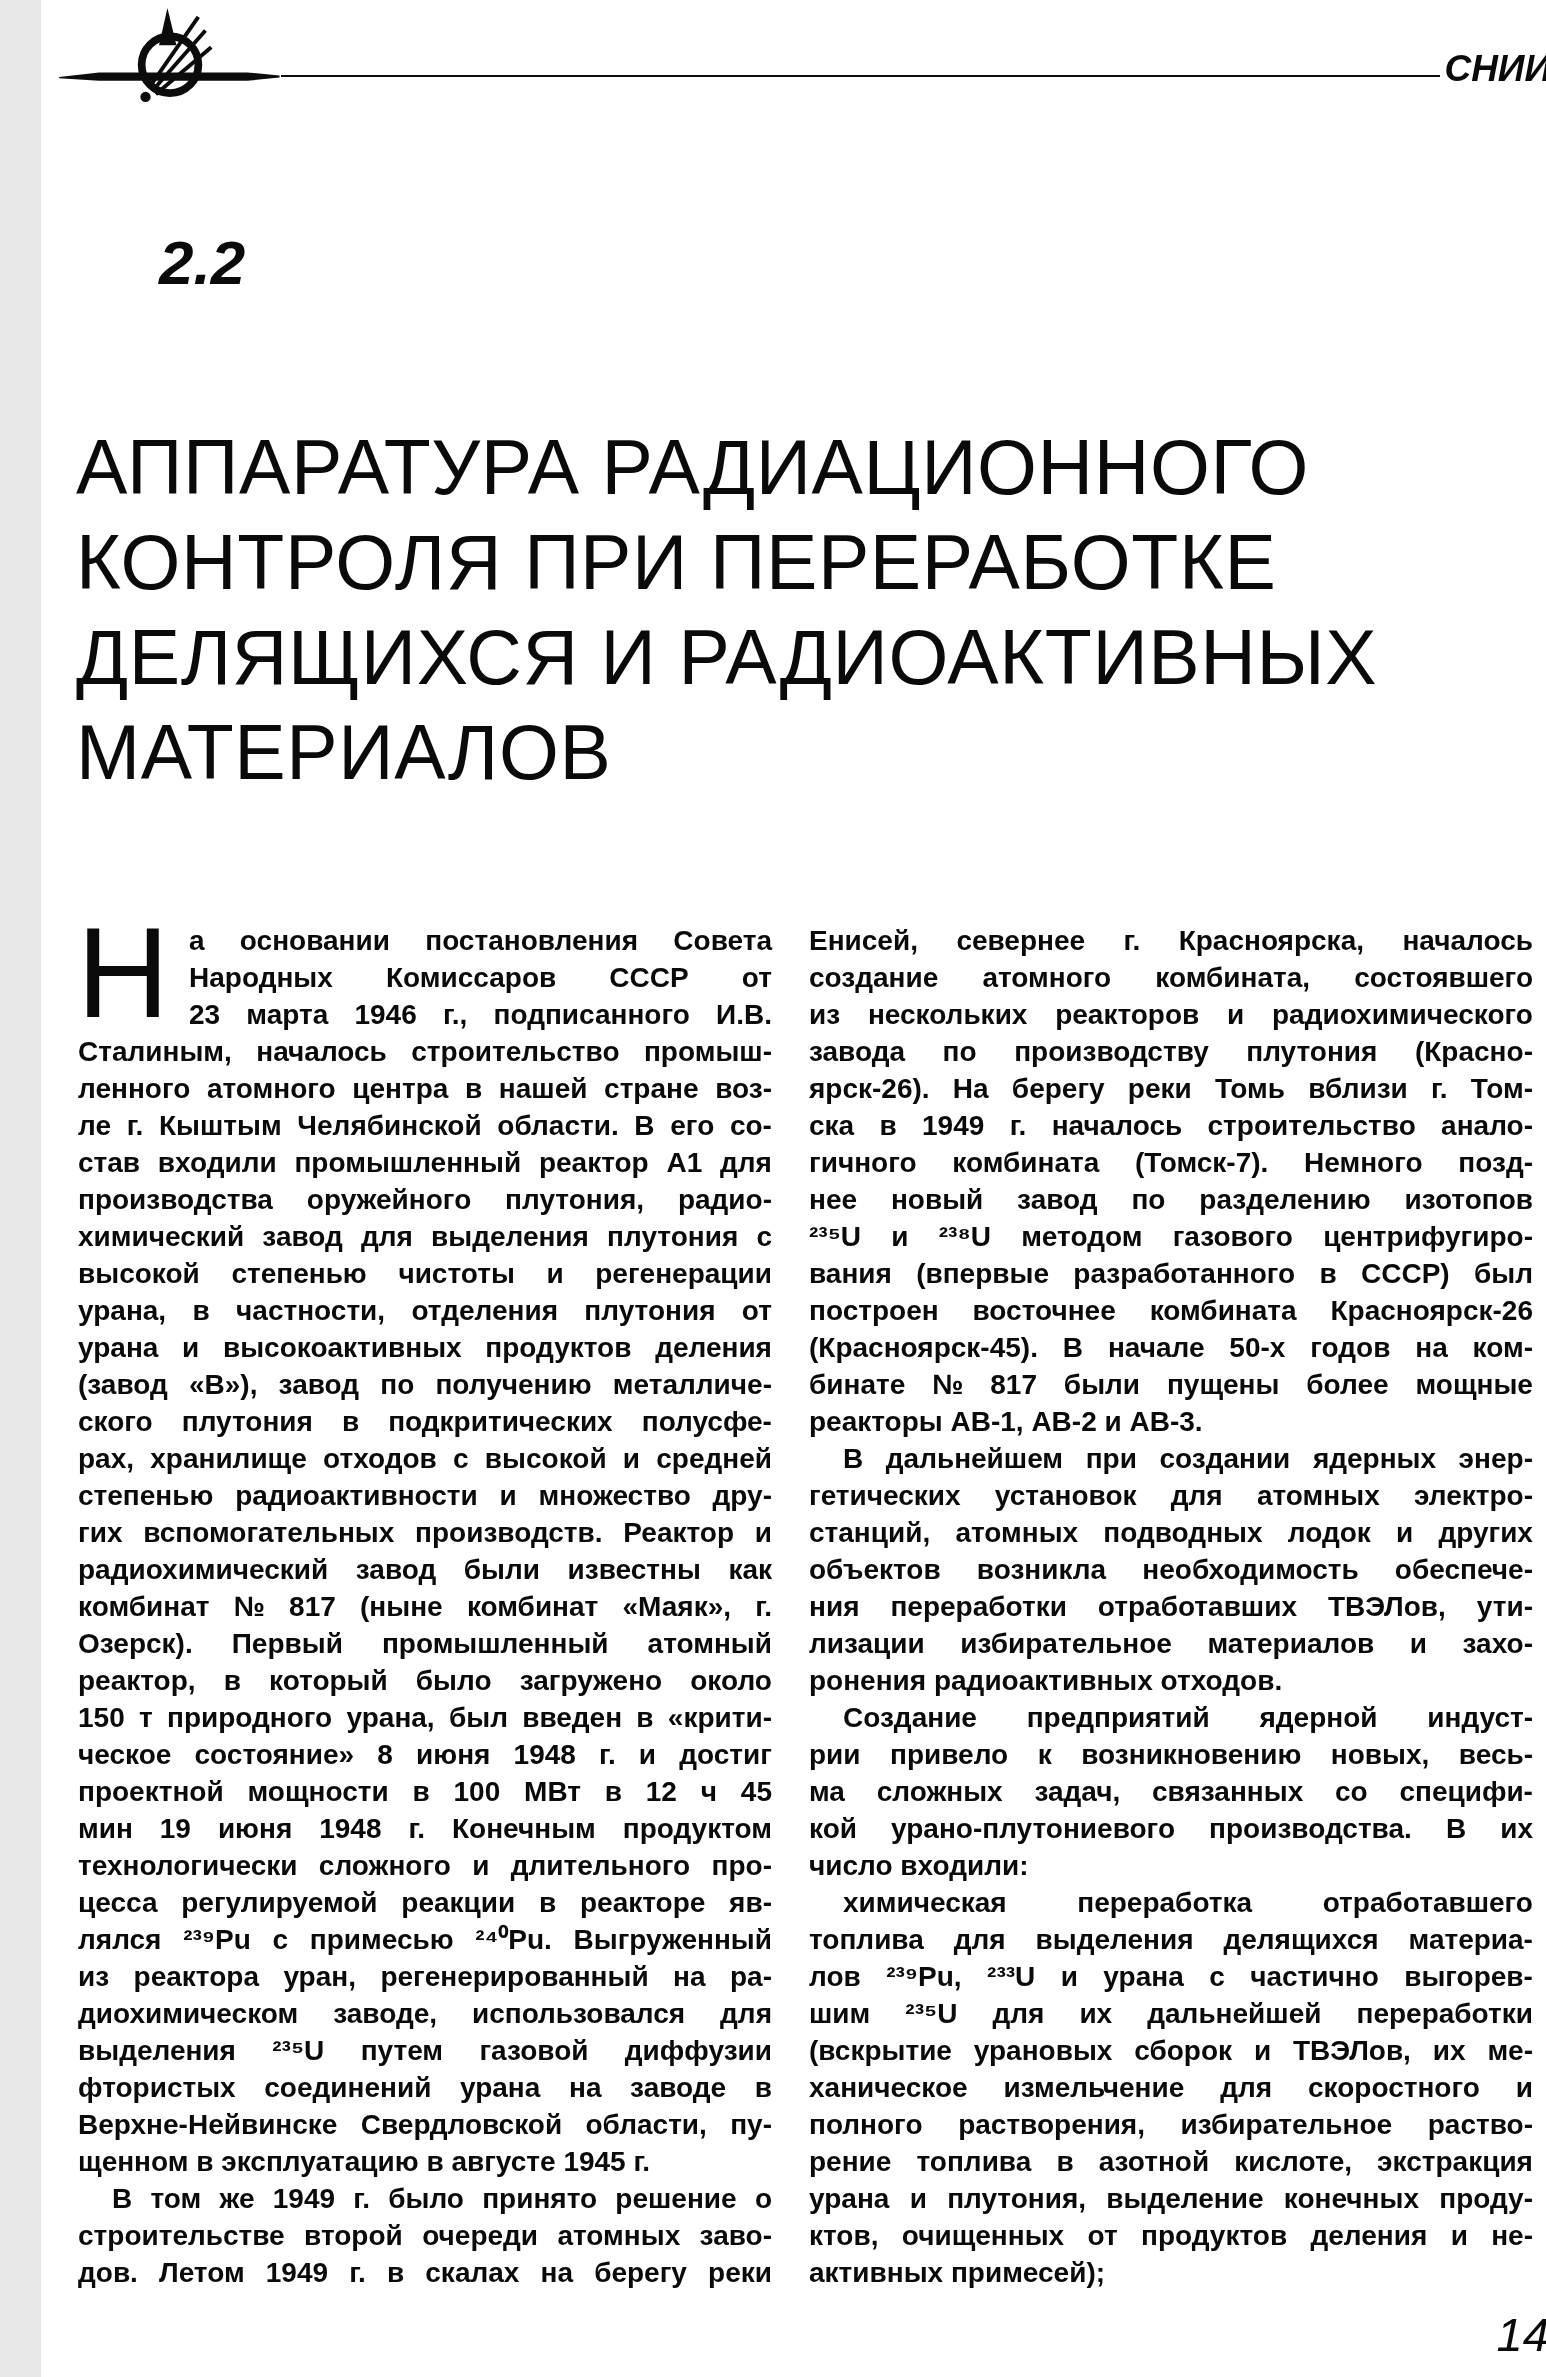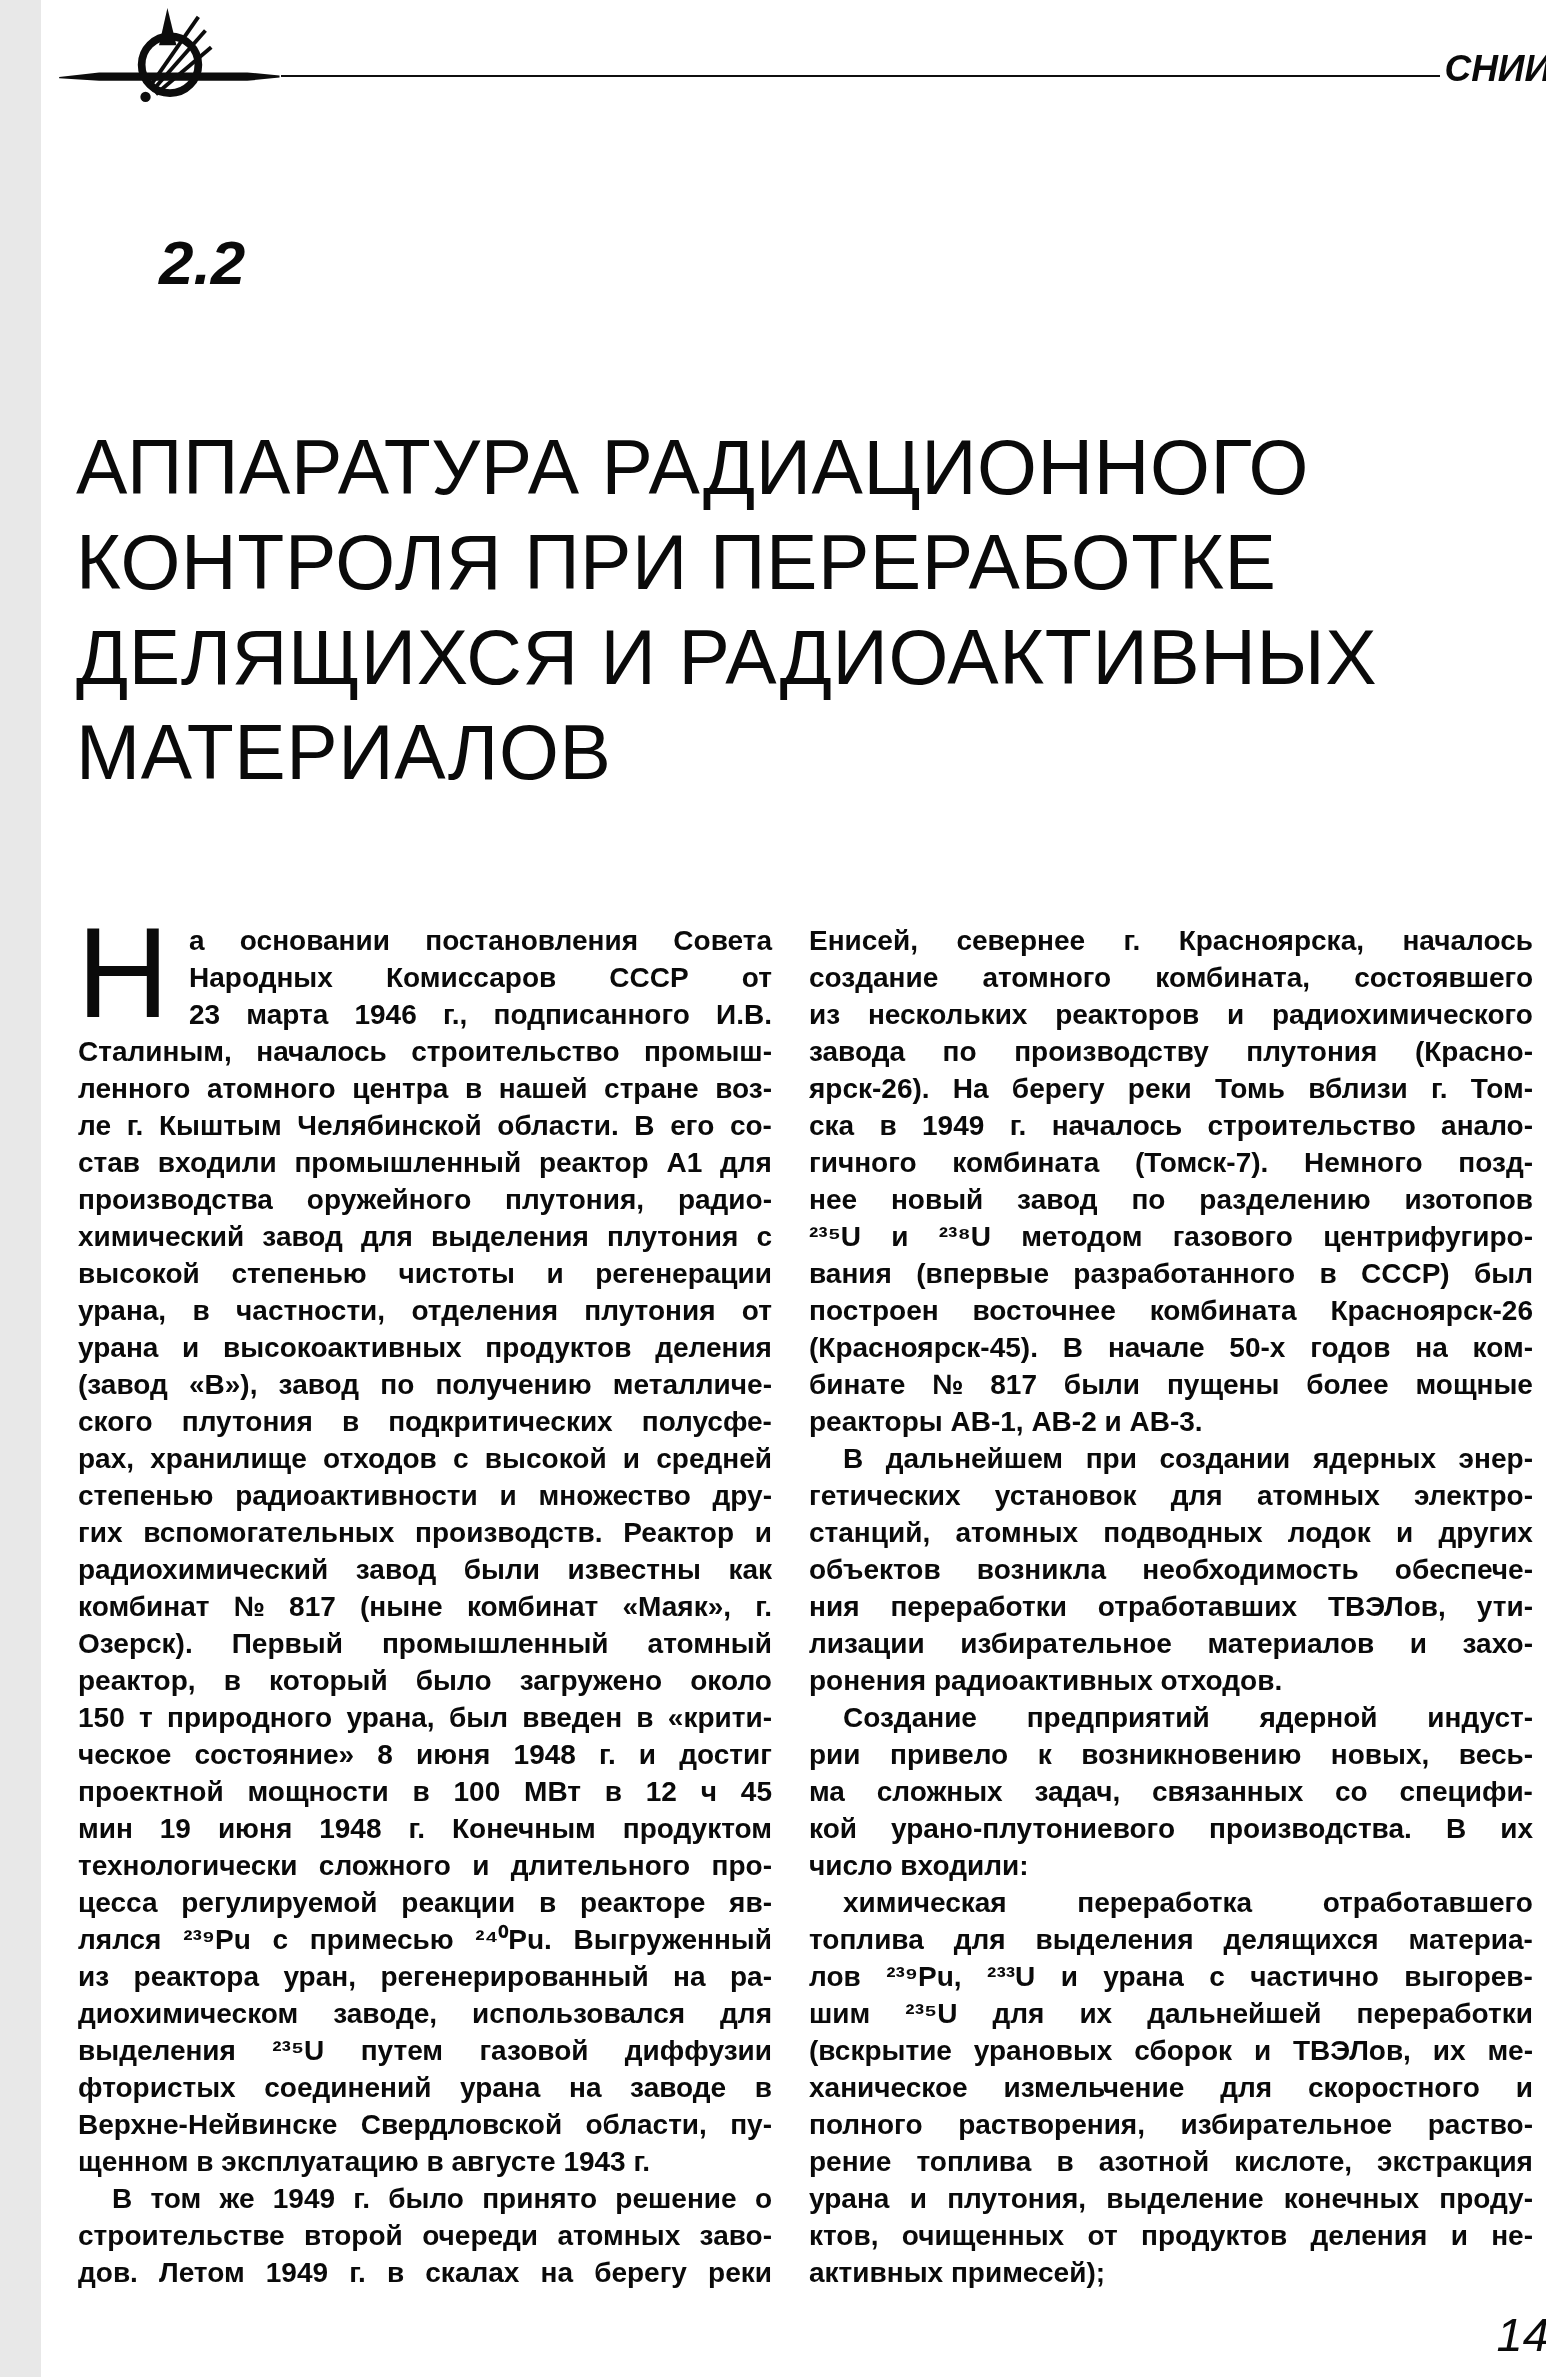--- a/index.html
+++ b/index.html
@@ -110,21 +110,21 @@
       <div class="line"><span>проектной</span><span>мощности</span><span>в</span><span>100</span><span>МВт</span><span>в</span><span>12</span><span>ч</span><span>45</span></div>
       <div class="line"><span>мин</span><span>19</span><span>июня</span><span>1948</span><span>г.</span><span>Конечным</span><span>продуктом</span></div>
       <div class="line"><span>технологически</span><span>сложного</span><span>и</span><span>длительного</span><span>про-</span></div>
       <div class="line"><span>цесса</span><span>регулируемой</span><span>реакции</span><span>в</span><span>реакторе</span><span>яв-</span></div>
       <div class="line"><span>лялся</span><span>²³⁹Pu</span><span>с</span><span>примесью</span><span>²⁴⁰Pu.</span><span>Выгруженный</span></div>
       <div class="line"><span>из</span><span>реактора</span><span>уран,</span><span>регенерированный</span><span>на</span><span>ра-</span></div>
       <div class="line"><span>диохимическом</span><span>заводе,</span><span>использовался</span><span>для</span></div>
       <div class="line"><span>выделения</span><span>²³⁵U</span><span>путем</span><span>газовой</span><span>диффузии</span></div>
       <div class="line"><span>фтористых</span><span>соединений</span><span>урана</span><span>на</span><span>заводе</span><span>в</span></div>
       <div class="line"><span>Верхне-Нейвинске</span><span>Свердловской</span><span>области,</span><span>пу-</span></div>
-      <div class="line end"><span>щенном в эксплуатацию в августе 1943 г.</span></div>
+      <div class="line end"><span>щенном в эксплуатацию в августе 1945 г.</span></div>
       <div class="line indent"><span>В</span><span>том</span><span>же</span><span>1949</span><span>г.</span><span>было</span><span>принято</span><span>решение</span><span>о</span></div>
       <div class="line"><span>строительстве</span><span>второй</span><span>очереди</span><span>атомных</span><span>заво-</span></div>
       <div class="line"><span>дов.</span><span>Летом</span><span>1949</span><span>г.</span><span>в</span><span>скалах</span><span>на</span><span>берегу</span><span>реки</span></div>
     </div>
 
   <div class="col col-right">
       <div class="line"><span>Енисей,</span><span>севернее</span><span>г.</span><span>Красноярска,</span><span>началось</span></div>
       <div class="line"><span>создание</span><span>атомного</span><span>комбината,</span><span>состоявшего</span></div>
       <div class="line"><span>из</span><span>нескольких</span><span>реакторов</span><span>и</span><span>радиохимического</span></div>
       <div class="line"><span>завода</span><span>по</span><span>производству</span><span>плутония</span><span>(Красно-</span></div>

